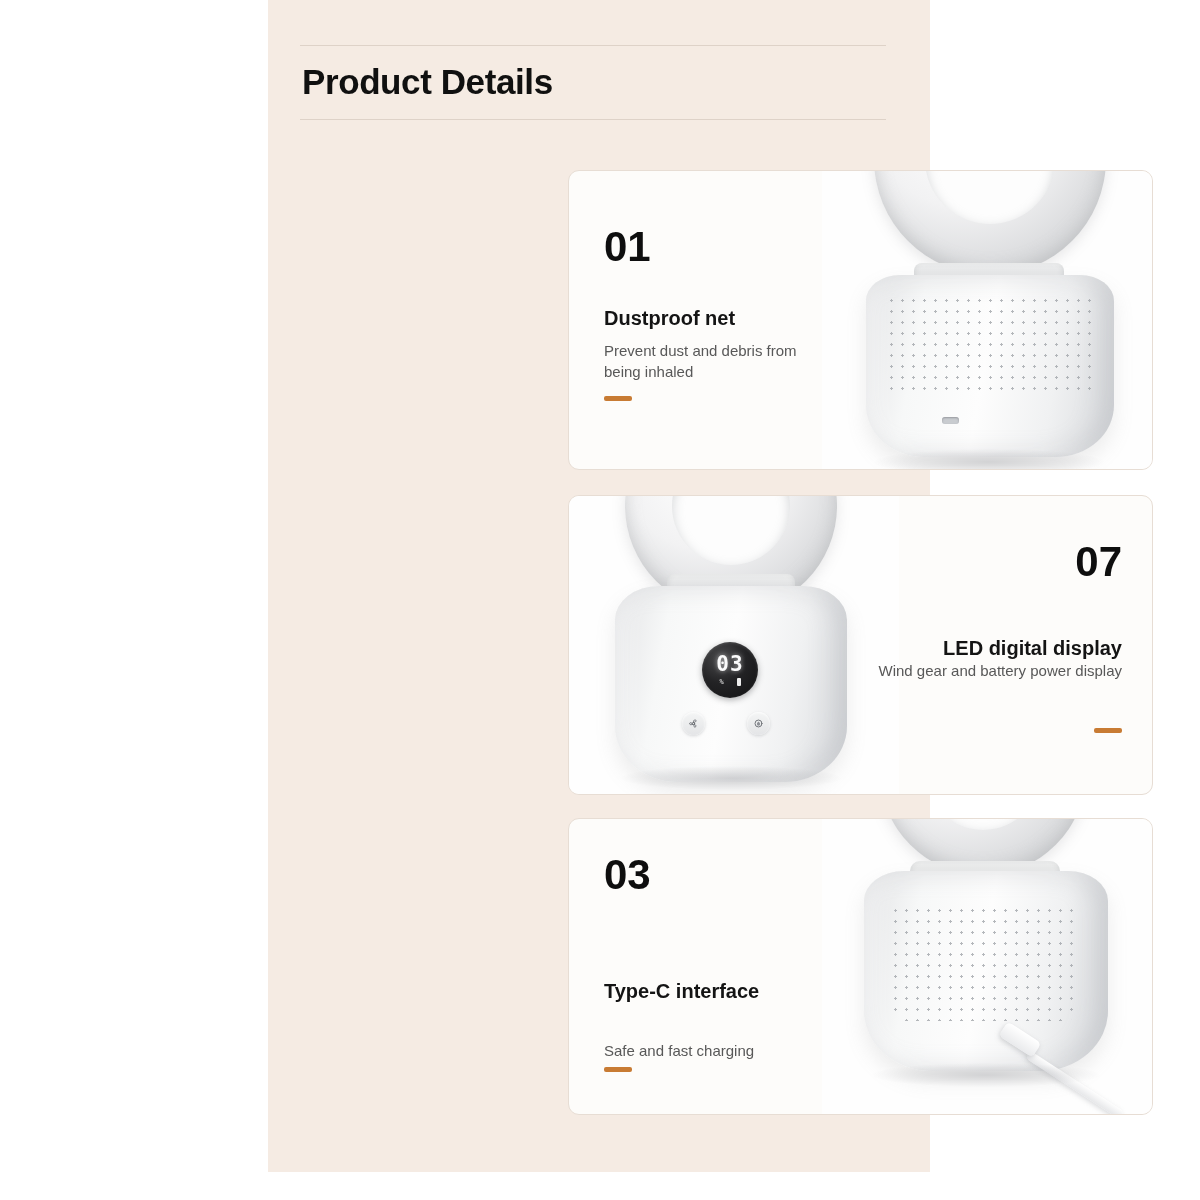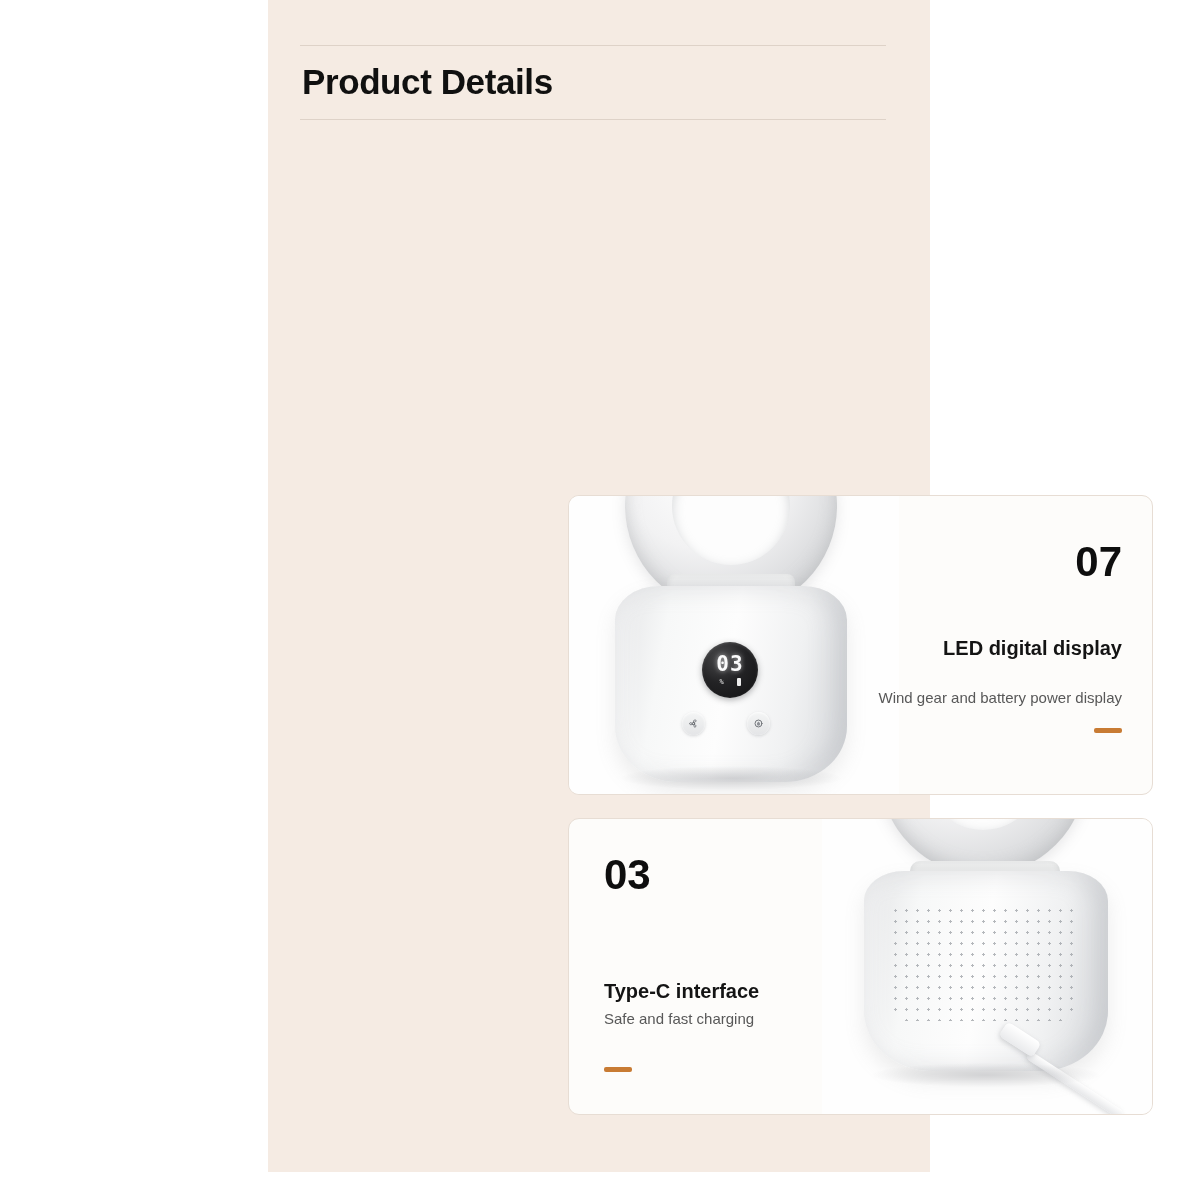--- a/index.html
+++ b/index.html
@@ -104,27 +104,27 @@
 
   
   .c1-num   { top: 55px; }
   .c1-title { top: 135px; }
   .c1-desc  { top: 170px; }
   .c1-acc   { top: 225px; }
 
   
   .c2-num   { top: 45px; }
   .c2-title { top: 140px; margin-left: 12px; }
-  .c2-desc  { top: 192px; }
+  .c2-desc  { top: 165px; }
   .c2-acc   { top: 232px; }
 
   
   .c3-num   { top: 35px; }
   .c3-title { top: 160px; }
-  .c3-desc  { top: 190px; text-align: right; }
+  .c3-desc  { top: 222px; text-align: right; }
   .c3-acc   { top: 248px; }
 
   
   .photo {
     position: absolute;
     top: 0;
     height: 100%;
     overflow: hidden;
     z-index: 1;
   }
@@ -327,20 +327,42 @@
 <div class="page">
 
   <div class="panel">
 
     <div class="header">
       <div class="rule"></div>
       <div class="page-title">Product Details</div>
       <div class="rule"></div>
     </div>
 
+    <div class="card card-1">
+
+      <div class="photo photo-right">
+        <div class="scene">
+          <div class="ring c1-ring"></div>
+          <div class="collar c1-collar"></div>
+          <div class="body c1-body"></div>
+          <div class="grille c1-grille"></div>
+          <div class="c1-port"></div>
+          <div class="shadow c1-shadow"></div>
+        </div>
+      </div>
+
+      <div class="textblock tb-left c1-num">
+        <span class="num">01</span>
+      </div>
+      <div class="textblock tb-left c1-title feature-title">Dustproof net</div>
+      <div class="textblock tb-left c1-desc feature-desc" style="width:210px;">Prevent dust and debris from being inhaled</div>
+      <div class="textblock tb-left c1-acc">
+        <span class="accent"></span>
+      </div>
+    </div>
 
     <div class="card card-2">
 
       <div class="photo photo-left">
         <div class="scene">
           <div class="ring c2-ring"></div>
           <div class="collar c2-collar"></div>
           <div class="body c2-body"></div>
 
           <div class="led">

